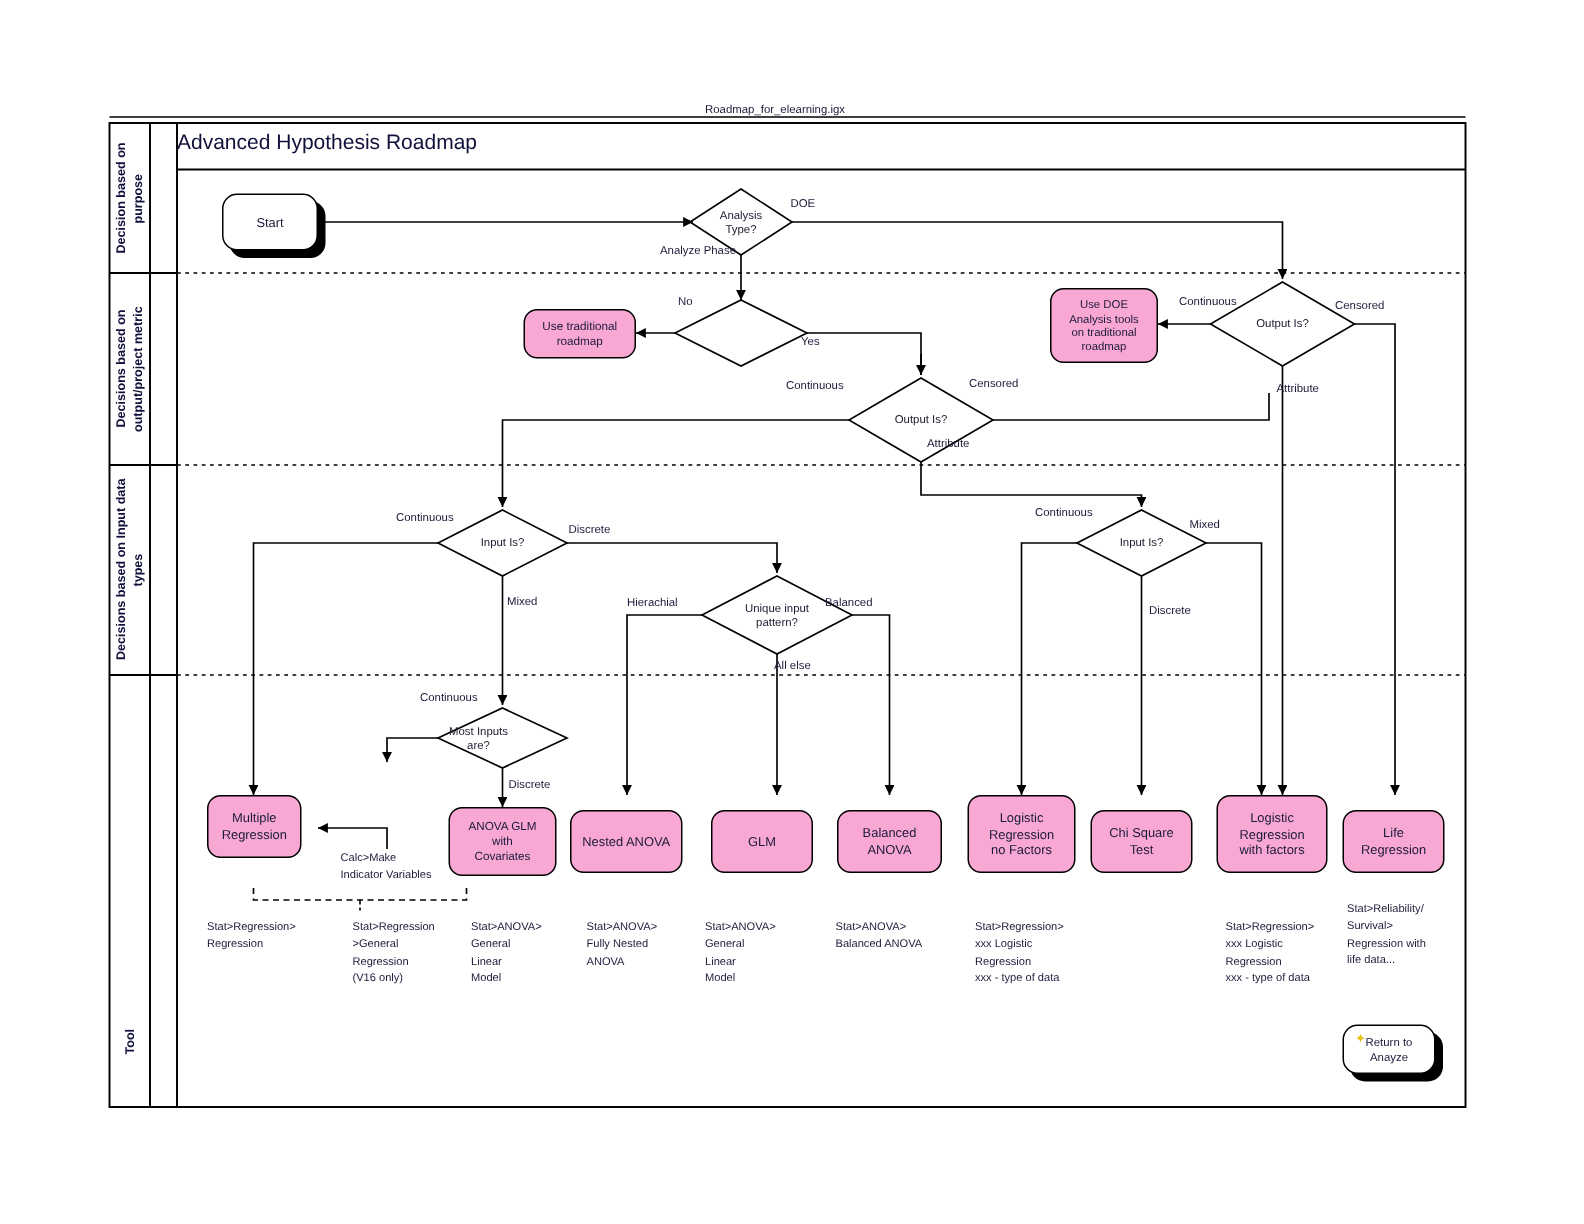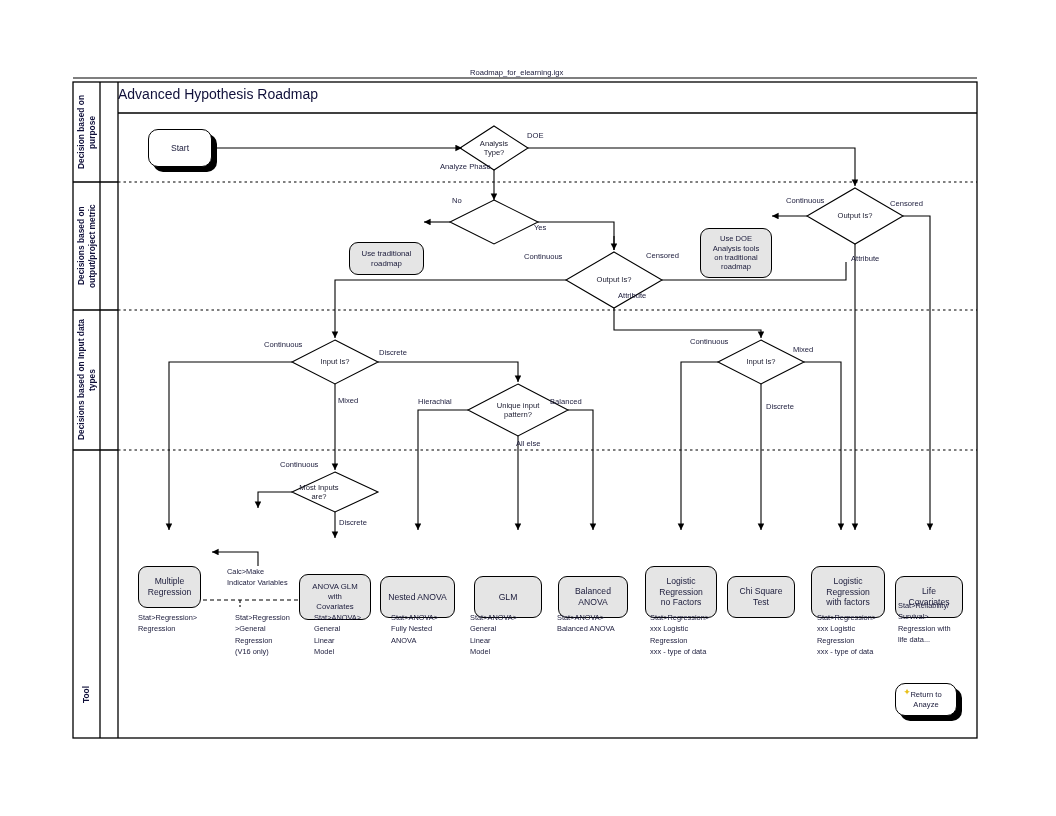--- a/index.html
+++ b/index.html
@@ -1,20 +1,20 @@
 <!DOCTYPE html>
 <html><head>
 <meta charset="utf-8">
 <style>
   html,body{margin:0;padding:0;background:#ffffff;}
   body{width:1056px;height:816px;font-family:"Liberation Sans",sans-serif;color:#1a1a2e;}
   #stage{position:relative;width:1056px;height:772px;overflow:hidden;padding-left:42px;}
   svg#canvas{position:absolute;left:0;top:0;width:1056px;height:816px;}
   .node{position:absolute;box-sizing:border-box;display:flex;align-items:center;justify-content:center;text-align:center;line-height:1.25;}
-  .rbox{background:#e5e5e5;border:1.3px solid #000;border-radius:9px;font-size:8.6px;color:#1a1a3a;margin-top:36px;}
+  .rbox{background:#f9a8d4;border:1.3px solid #000;border-radius:9px;font-size:8.6px;color:#1a1a3a;}
   .sqbox{background:#fff;border:1.3px solid #000;font-size:8.6px;color:#1a1a3a;}
   .shadowbox{background:#fff;border:1.5px solid #000;border-radius:10px;font-size:8.6px;color:#1a1a3a;
              box-shadow:5px 5px 0 0 #000;}
   .edgelabel{position:absolute;font-size:7.6px;color:#1a1a3a;white-space:nowrap;}
   .toolnote{position:absolute;font-size:7.4px;color:#1a1a3a;line-height:1.55;white-space:pre-line;}
   .lanelabel{position:absolute;font-size:8.4px;color:#10103a;font-weight:600;
              writing-mode:vertical-rl;transform:rotate(180deg);
              display:flex;align-items:center;justify-content:center;text-align:center;line-height:1.3;}
   #filename{position:absolute;left:470px;top:68px;font-size:7.6px;color:#1a1a3a;}
   #charttitle{position:absolute;left:118px;top:86px;width:859px;text-align:left;font-size:14px;color:#10103a;}
@@ -176,21 +176,21 @@
 no Factors</div>
 
   <div class="node rbox" style="left:727px;top:540px;width:68px;height:42px;white-space:pre-line;">Chi Square
 Test</div>
 
   <div class="node rbox" style="left:811px;top:530px;width:74px;height:52px;white-space:pre-line;">Logistic
 Regression
 with factors</div>
 
   <div class="node rbox" style="left:895px;top:540px;width:68px;height:42px;white-space:pre-line;">Life
-Covariates</div>
+Regression</div>
 
   <div class="node shadowbox" style="left:895px;top:683px;width:62px;height:33px;white-space:pre-line;font-size:7.6px;position:absolute;">
     <span class="retbadge">✦</span>
     <span style="white-space:pre-line;">Return to
 Anayze</span>
   </div>
 
   <div class="edgelabel" style="left:527px;top:131px;">DOE</div>
   <div class="edgelabel" style="left:420px;top:162px;margin-left:20px;">Analyze Phase</div>
   <div class="edgelabel" style="left:452px;top:196px;">No</div>

